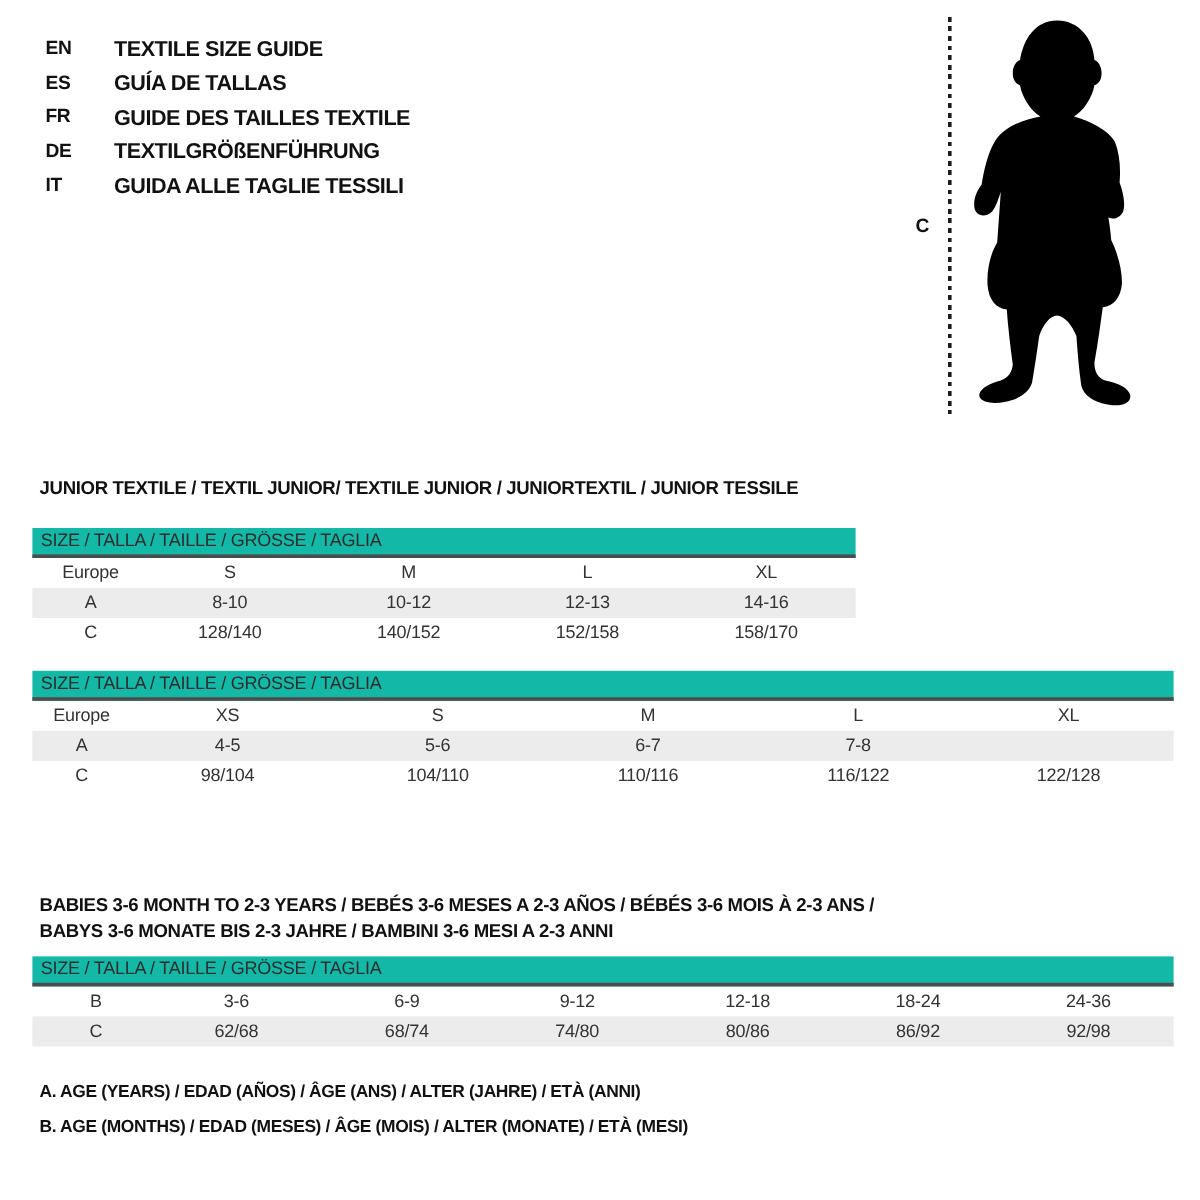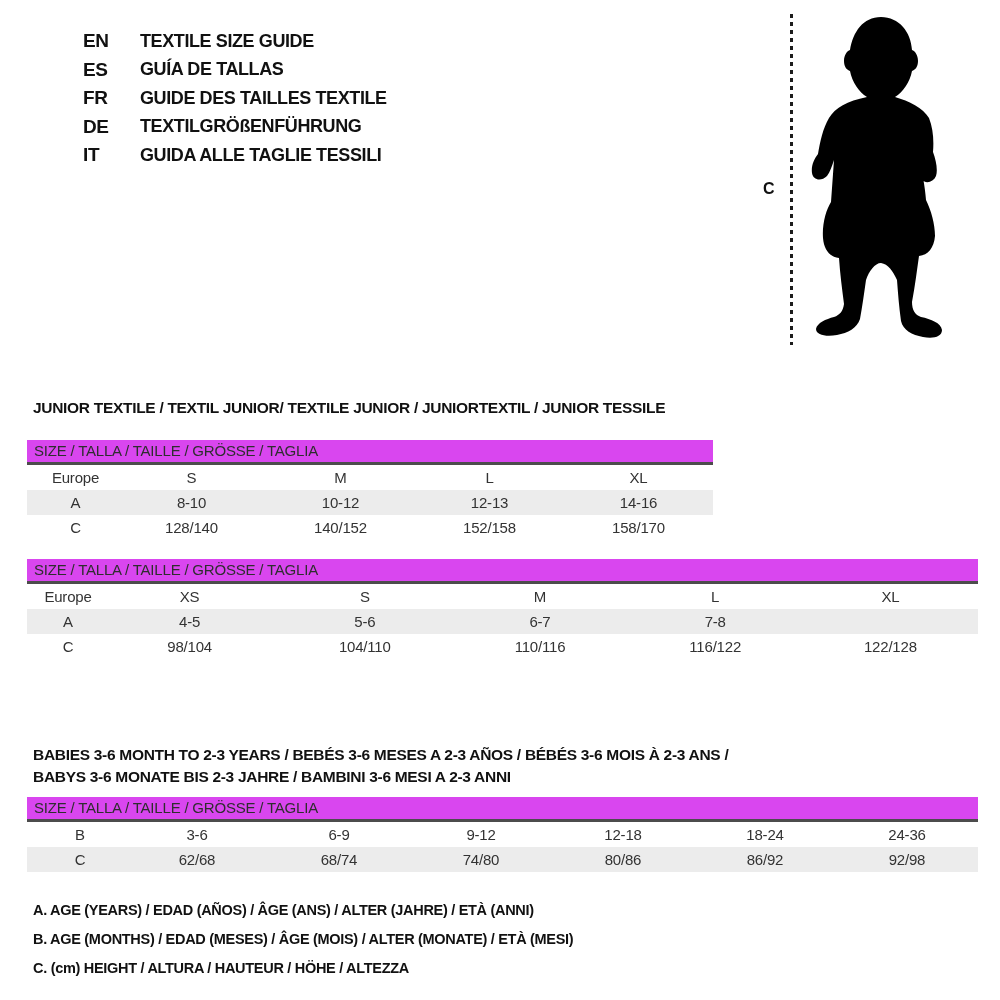--- a/index.html
+++ b/index.html
@@ -3,40 +3,40 @@
 <meta charset="utf-8">
 <style>
   * { margin:0; padding:0; box-sizing:border-box; }
   html,body { width:1000px; height:1000px; background:#ffffff;
     font-family:"Liberation Sans", sans-serif; color:#111; overflow:hidden; }
   .abs { position:absolute; }
 
   
   .lang-list { left:38px; top:27px; }
   .lang-row { display:flex; height:28.5px; align-items:center; }
-  .lang-code { width:57px; font-size:19px; font-weight:bold; letter-spacing:-0.4px;margin-left:45px; }
+  .lang-code { width:57px; font-size:16px; font-weight:bold; letter-spacing:-0.4px; }
   .lang-label { font-size:18px; font-weight:bold; letter-spacing:-0.4px; }
 
   
   .measure-line { left:790px; top:14px; width:3px; height:331px;
     background:repeating-linear-gradient(to bottom,#1c1c1c 0 4px,transparent 4px 8px); }
   .measure-label { left:763px; top:180px; font-size:16px; font-weight:bold; }
   .baby-svg { left:799px; top:10px; }
 
   
   .section { position:absolute; left:27px; }
   .sec-junior   { top:358px; width:686px; }
   .sec-children { top:536px; width:951px; }
   .sec-babies   { top:705px; width:951px; }
   .tbl-title { font-size:15.5px; font-weight:bold; letter-spacing:-0.3px;
     line-height:19px; padding-left:6px; white-space:nowrap;margin-top:40px; }
   .tbl-title.l2 { margin-top:3px; }
   .tbl { margin-top:23px; }
   .sec-babies .tbl { margin-top:11px; }
-  .thead { height:25px; line-height:22px; background:#d946ef;
+  .thead { height:25px; line-height:22px; background:#14b8a6;
     border-bottom:3px solid #4c4c4c; font-size:15px; color:#2e2e2e;
     padding-left:7px; letter-spacing:-0.2px; }
   .trow { display:grid; height:25px; line-height:25px; font-size:15px;
     color:#333; letter-spacing:-0.2px; }
   .trow.shaded { background:#ececec; }
   .t1 .trow { grid-template-columns:90px repeat(4,1fr); }
   .t2 .trow { grid-template-columns:75px repeat(5,1fr); }
   .t3 .trow { grid-template-columns:99px repeat(6,1fr); }
   .cell { text-align:center; white-space:nowrap; }
   .cell.lbl { text-align:center; padding-left:7px; }
@@ -202,14 +202,13 @@
           <div class="cell">86/92</div>
           <div class="cell">92/98</div>
         </div>
       </div>
   </div>
 </div>
 
 <div class="abs legend">
   <div class="legend-line">A. AGE (YEARS) / EDAD (AÑOS) / ÂGE (ANS) / ALTER (JAHRE) / ETÀ (ANNI)</div>
   <div class="legend-line">B. AGE (MONTHS) / EDAD (MESES) / ÂGE (MOIS) / ALTER (MONATE) / ETÀ (MESI)</div>
-  <div class="legend-line">C. (cm) HEIGHT / ALTURA / HAUTEUR / HÖHE / ALTEZZA</div>
 </div>
 
 </body></html>

